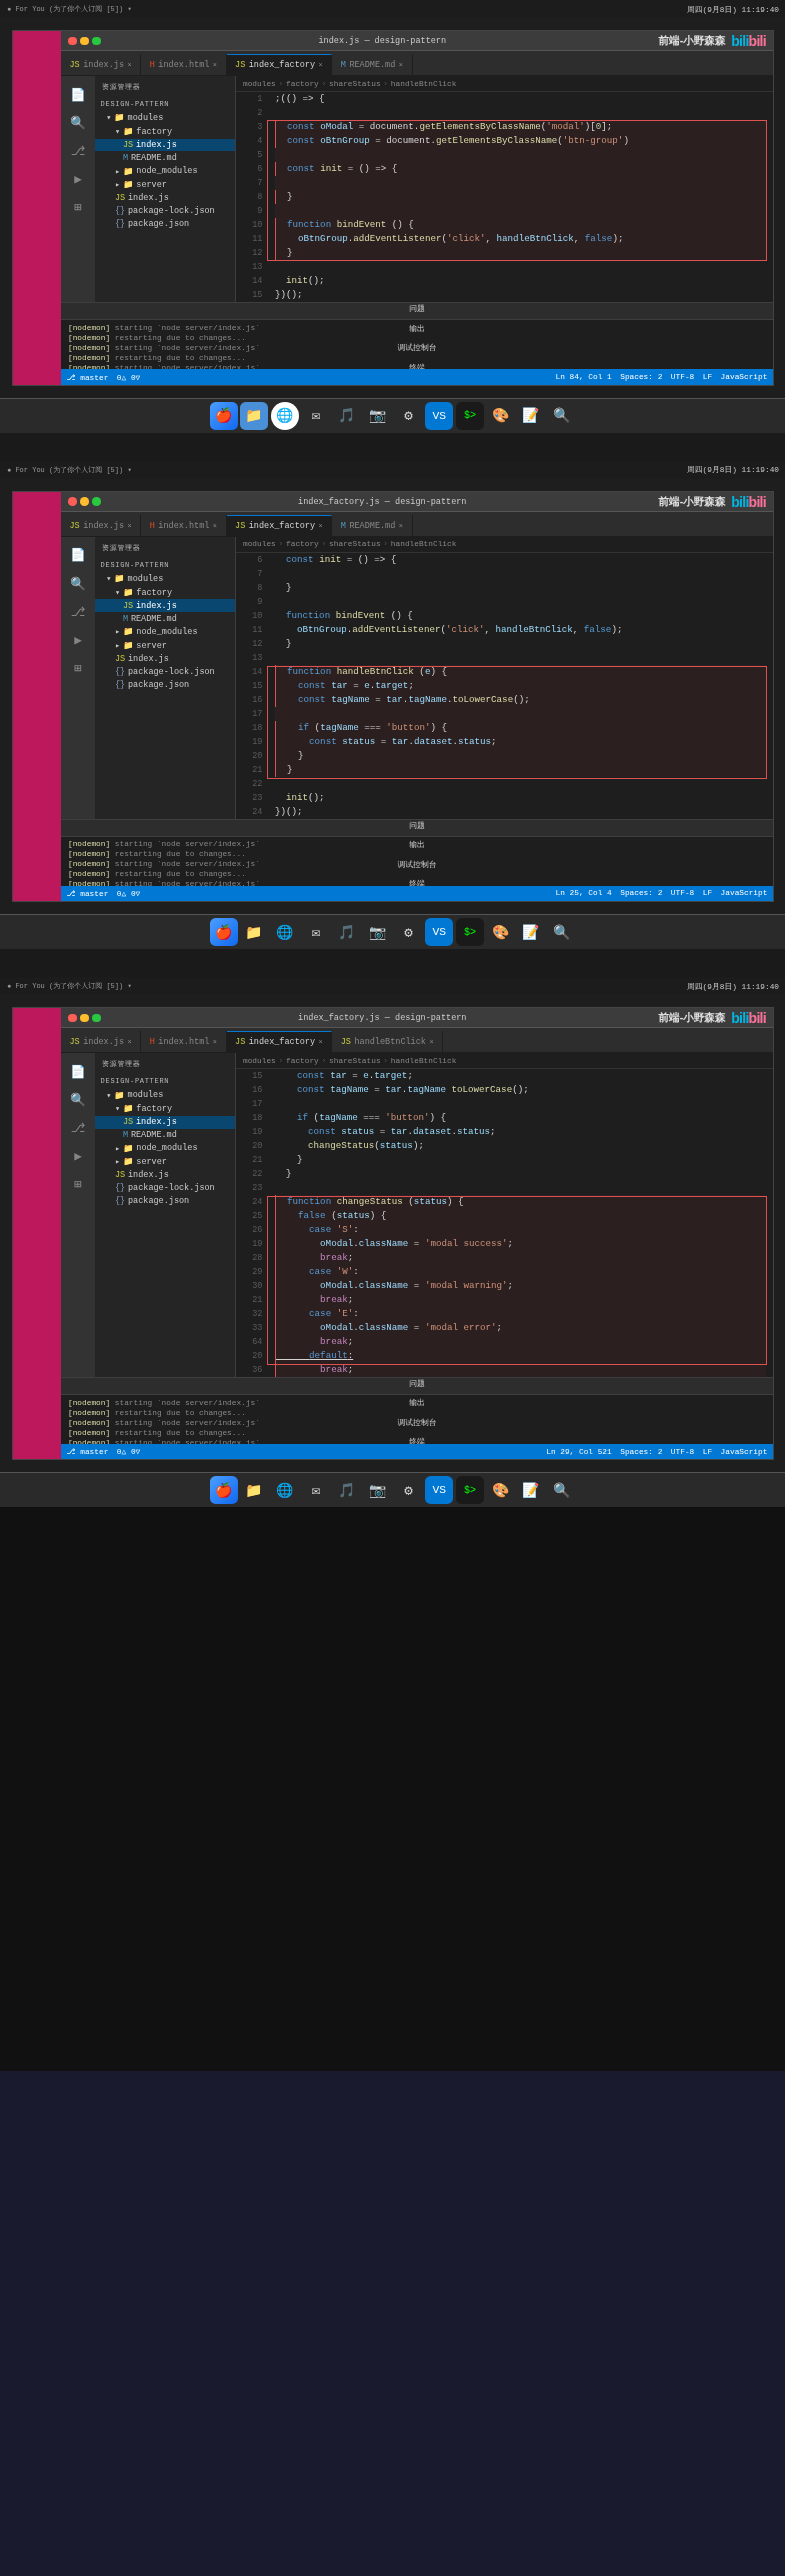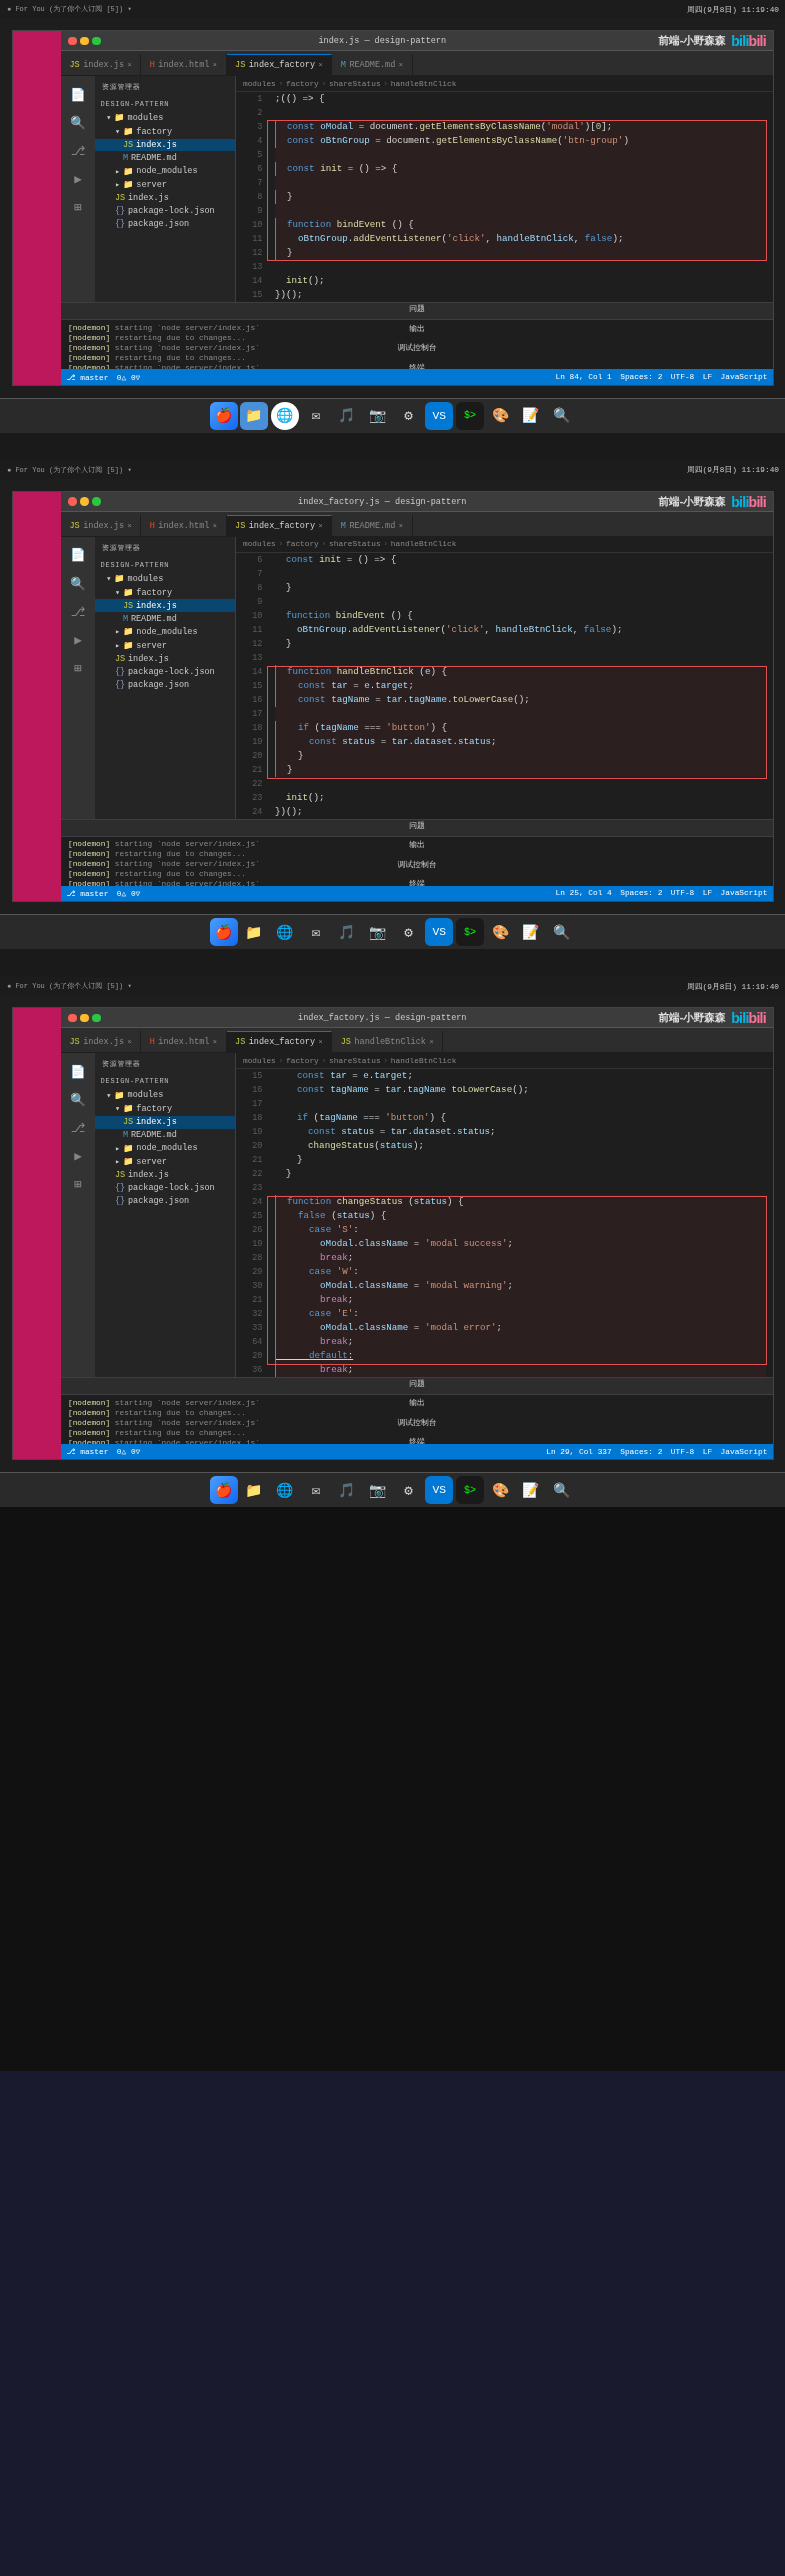--- a/index.html
+++ b/index.html
@@ -882,21 +882,21 @@
         <div class="terminal-line"><span class="t-yellow">[nodemon]</span> starting `node server/index.js`</div>
       </div>
     </div>
 
     <div class="status-bar">
       <div class="status-left">
         <span class="status-item">⎇ master</span>
         <span class="status-item">0△ 0▽</span>
       </div>
       <div class="status-right">
-        <span class="status-item">Ln 29, Col 337</span>
+        <span class="status-item">Ln 29, Col 521</span>
         <span class="status-item">Spaces: 2</span>
         <span class="status-item">UTF-8</span>
         <span class="status-item">LF</span>
         <span class="status-item">JavaScript</span>
       </div>
     </div>
   </div>
 
   <div class="dock-bar" style="height:35px;background:#2a2a2a;justify-content:center;gap:2.8px;">
     <div class="dock-icon" style="background:linear-gradient(135deg,#4a9eff,#1168ee);">🍎</div>

